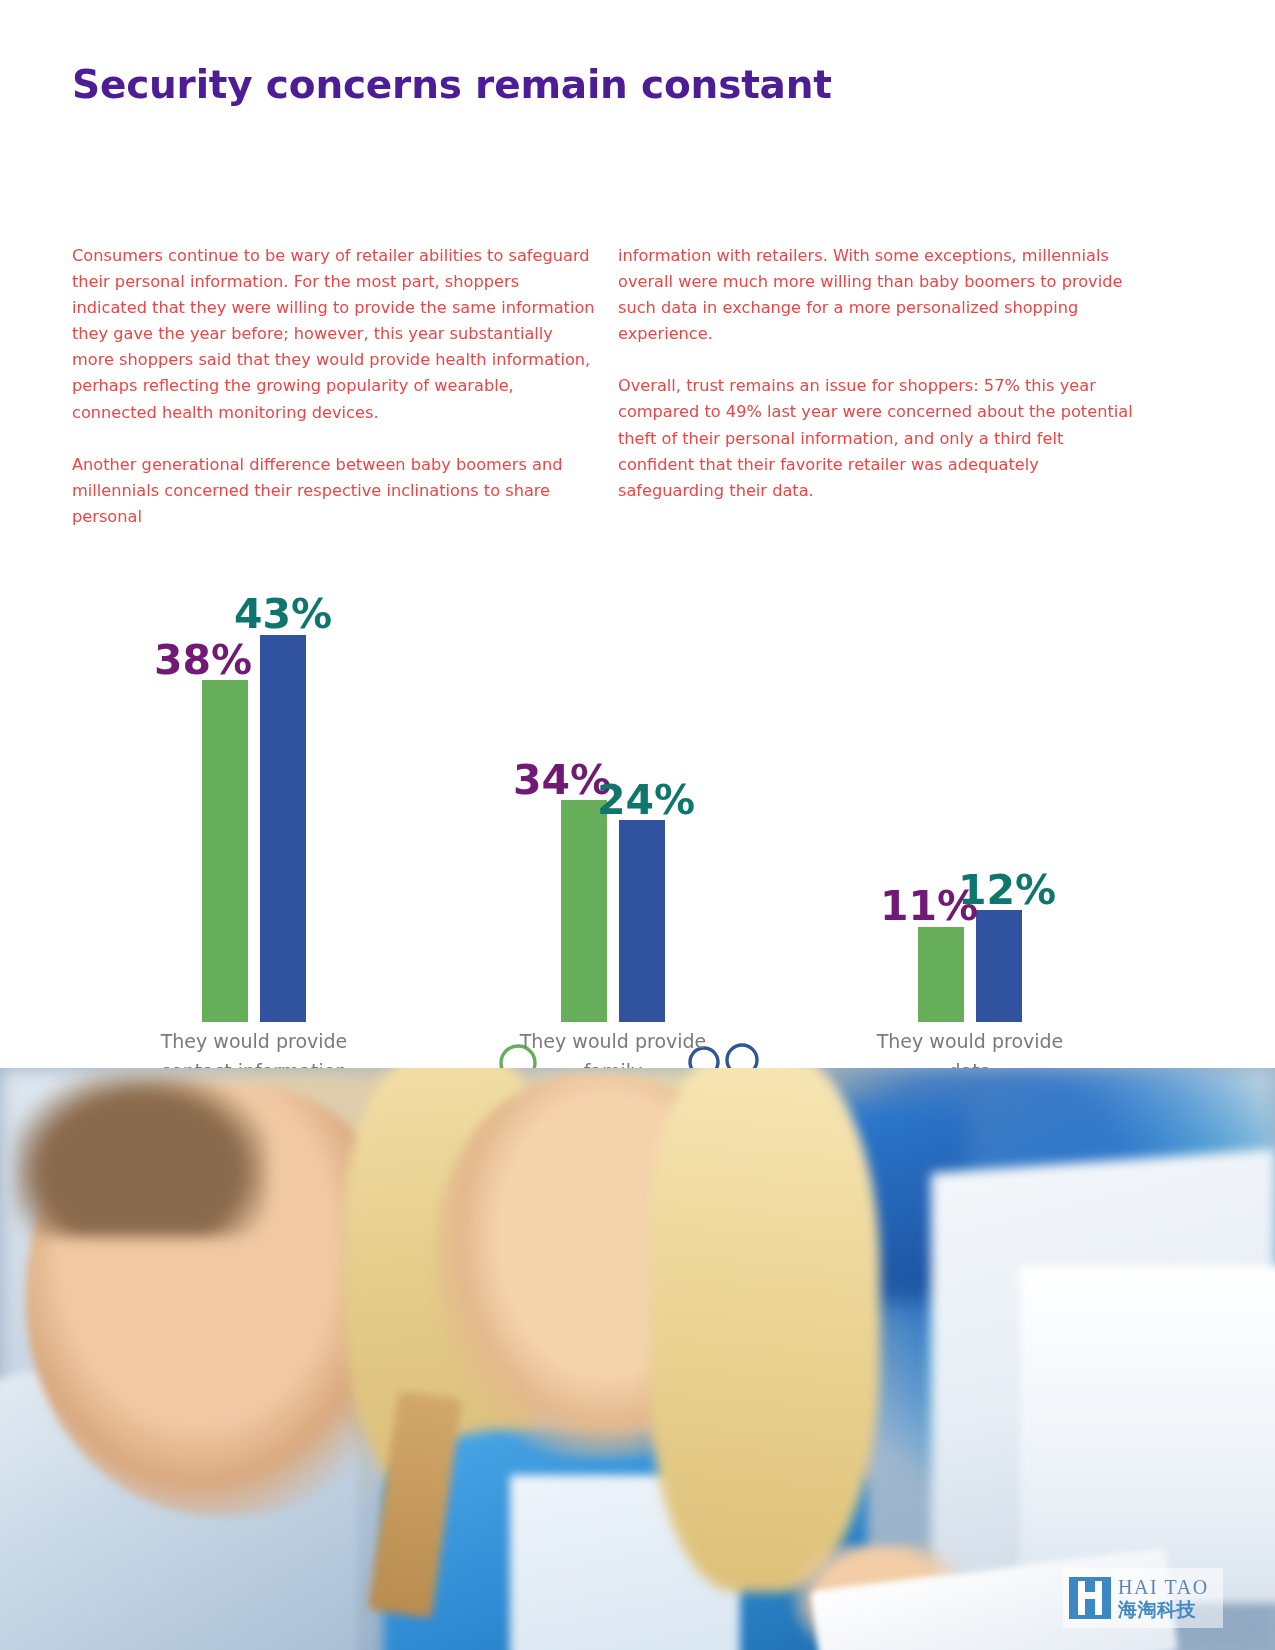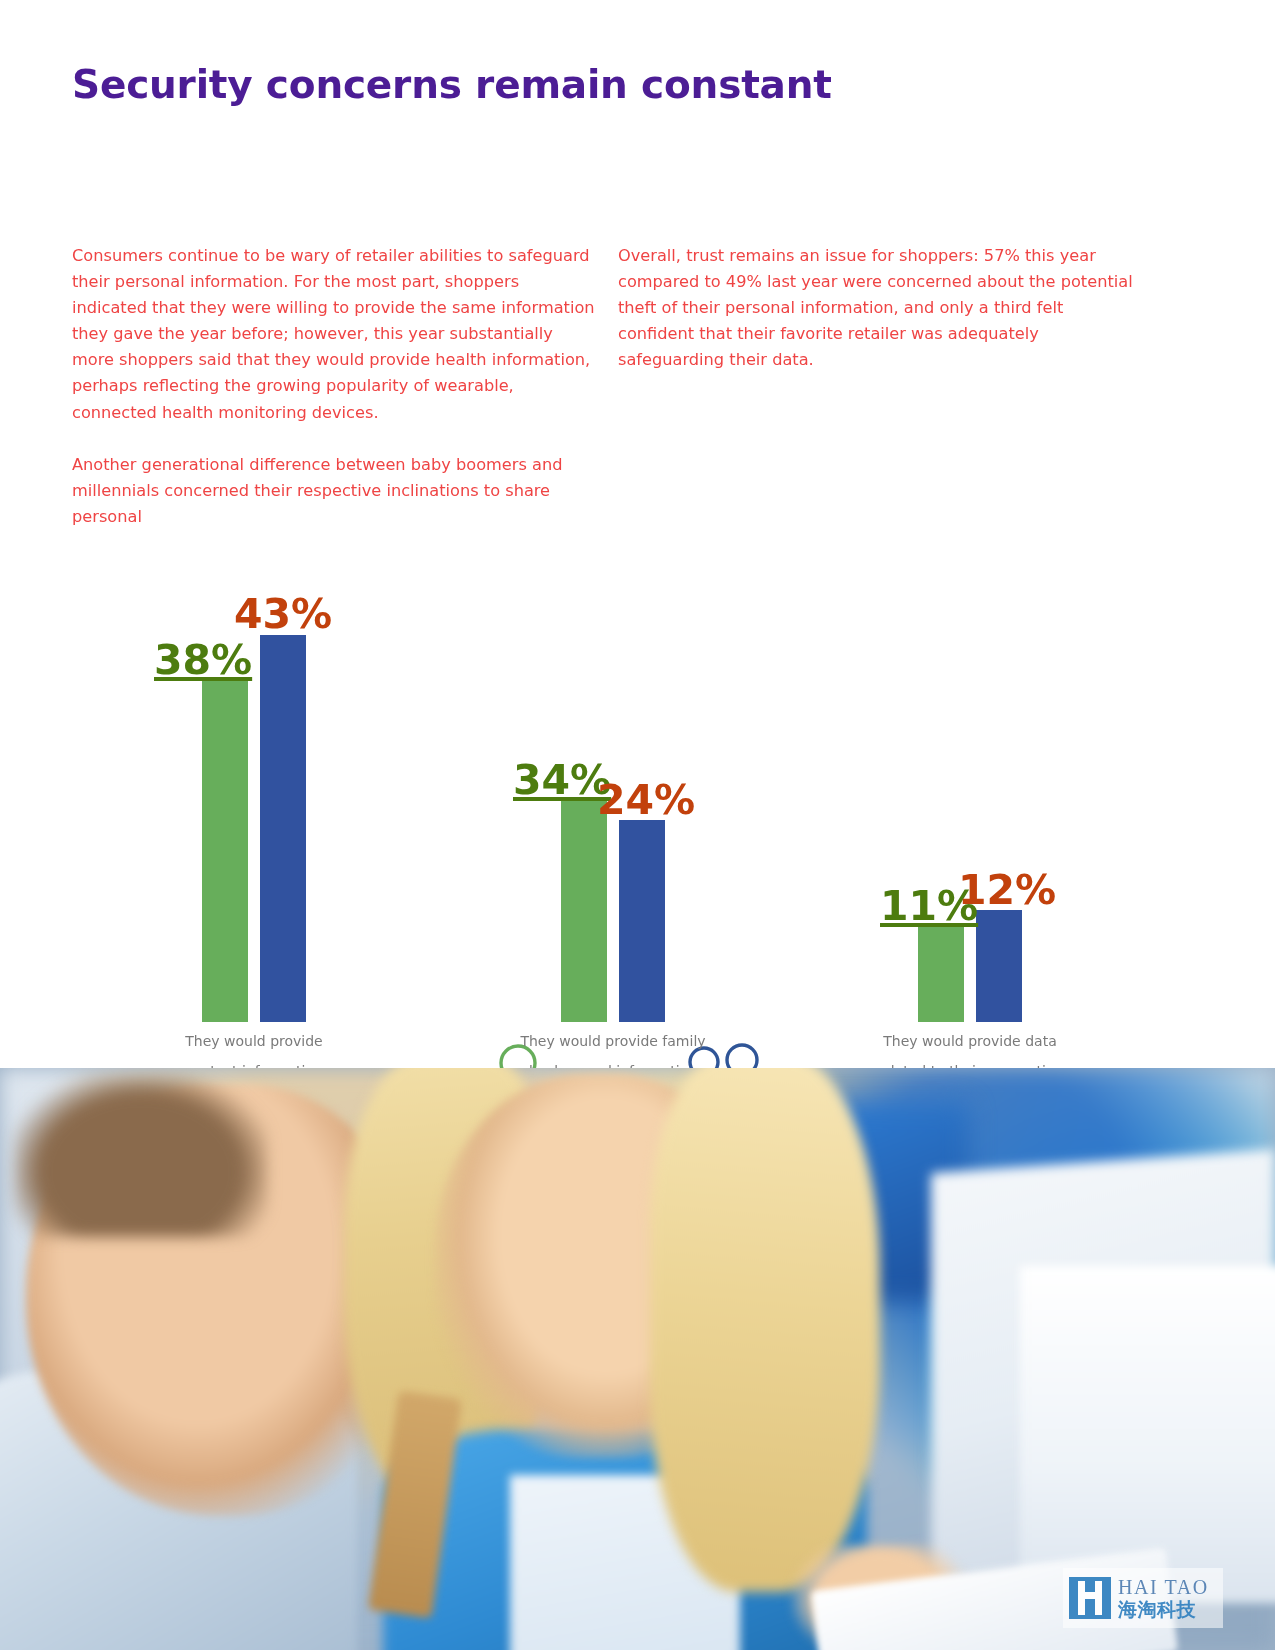--- a/index.html
+++ b/index.html
@@ -101,30 +101,30 @@
   .bar.g-pos { left: 56px; }
   .bar.b-pos { left: 114px; }
 
   .val {
     position: absolute;
     font-size: 41px;
     font-family: "DejaVu Sans", sans-serif;
     font-weight: 600;
     white-space: nowrap;
   }
-  .val.green { color: #4d7c0f; text-decoration: underline; }
-  .val.blue  { color: #c2410c; }
+  .val.green { color: #701a75; }
+  .val.blue  { color: #0f766e; }
 
   .cat-label {
     position: absolute;
     top: 406px;
     left: 0;
     width: 100%;
     text-align: center;
-    font-size: 14px;
+    font-size: 19px;
     line-height: 30px;
     color: #7A7A7A;
     font-family: "DejaVu Sans", sans-serif;
   }
 
   
   .photo {
     position: absolute;
     left: 0;
     top: 1068px;
@@ -293,20 +293,21 @@
 </head>
 <body>
 
 <div class="page-title">Security concerns remain constant</div>
 
 <div class="copy-col left">
   <p>Consumers continue to be wary of retailer abilities to safeguard their personal information. For the most part, shoppers indicated that they were willing to provide the same information they gave the year before; however, this year substantially more shoppers said that they would provide health information, perhaps reflecting the growing popularity of wearable, connected health monitoring devices.</p>
   <p>Another generational difference between baby boomers and millennials concerned their respective inclinations to share personal</p>
 </div>
 <div class="copy-col right">
+  <p>information with retailers. With some exceptions, millennials overall were much more willing than baby boomers to provide such data in exchange for a more personalized shopping experience.</p>
   <p>Overall, trust remains an issue for shoppers: 57% this year compared to 49% last year were concerned about the potential theft of their personal information, and only a third felt confident that their favorite retailer was adequately safeguarding their data.</p>
 </div>
 
 <div class="vs-row">
 
   <div class="vs-label millennials">MILLENNIALS</div>
 
   <div class="icon-millennial">
     <svg width="88" height="104" viewBox="0 0 88 104" fill="none" stroke="#67AE5B" stroke-width="3.4" stroke-linecap="round" stroke-linejoin="round">
       <circle cx="44" cy="21" r="17"></circle>

